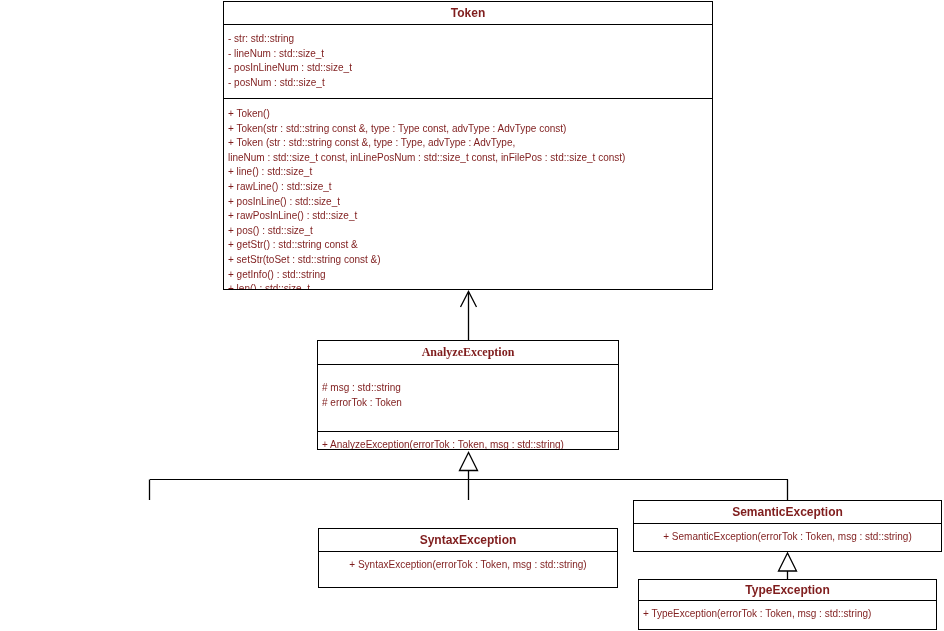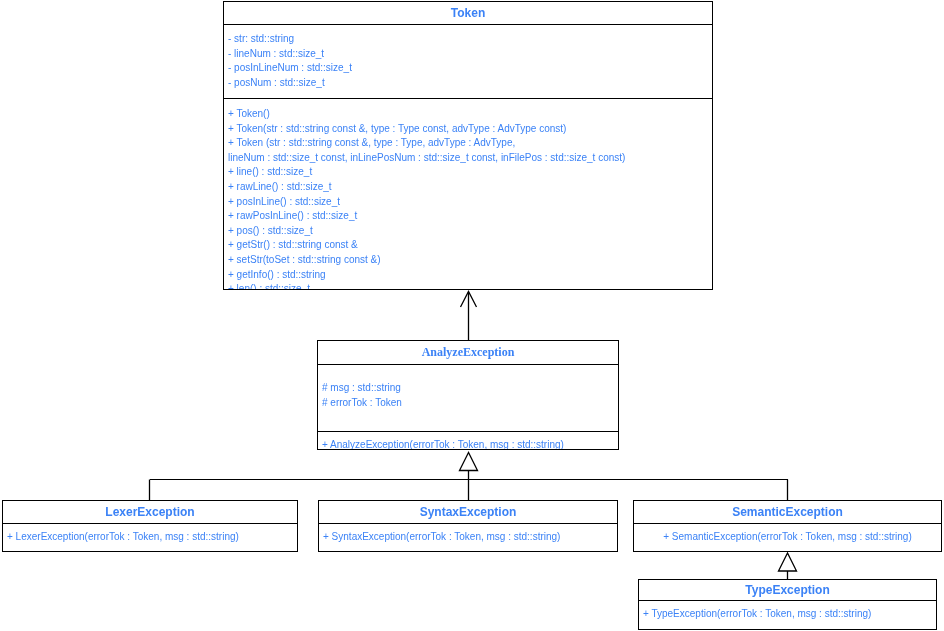--- a/index.html
+++ b/index.html
@@ -2,21 +2,21 @@
 <html><head>
 <meta charset="utf-8">
 <style>
   html, body { margin: 0; padding: 0; background: #ffffff; }
   .canvas {
     position: relative;
     width: 944px;
     height: 631px;
     background: #ffffff;
     font-family: "Liberation Sans", sans-serif;
-    color: #3b82f6;
+    color: #7f1d1d;
     overflow: hidden;
     border-radius: 7px;
   }
   .uml-class {
     position: absolute;
     background: #ffffff;
     border: 1px solid #000000;
     box-sizing: border-box;
     display: flex;
     flex-direction: column;
@@ -46,21 +46,21 @@
   .box-token .uml-title { height: 22px; }
   .box-token .attrs { flex: 0 0 74px; padding-top: 7px; }
   .box-token .methods { flex: 1 1 auto; padding-top: 8px; }
   
   .box-analyze { left: 317px; top: 340px; width: 302px; height: 110px; }
   .box-analyze .uml-title { height: 23px; font-family: Liberation Serif, serif; }
   .box-analyze .attrs { flex: 0 0 43px; padding-top: 16px; }
   .box-analyze .methods { flex: 1 1 auto; padding-top: 6px; margin-top: 24px; }
   
   .box-lexer    { left: 2px;   top: 500px; width: 296px; height: 52px; }
-  .box-syntax   { left: 318px; top: 500px; width: 300px; height: 52px; }
+  .box-syntax   { left: 318px; top: 528px; width: 300px; height: 60px; text-align: center; }
   .box-semantic { left: 633px; top: 500px; width: 309px; height: 52px; text-align: center; }
   .box-type     { left: 638px; top: 579px; width: 299px; height: 51px; }
   .box-lexer .uml-title, .box-syntax .uml-title, .box-semantic .uml-title { height: 22px; }
   .box-type .uml-title { height: 20px; }
   .box-lexer .methods, .box-syntax .methods, .box-semantic .methods, .box-type .methods { flex: 1 1 auto; padding-top: 6px; }
   .edges {
     position: absolute;
     left: 0; top: 0;
     pointer-events: none;
   }
@@ -121,26 +121,20 @@
     <div class="uml-section attrs">
         <div class="uml-line"># msg : std::string</div>
         <div class="uml-line"># errorTok : Token</div>
       </div>
     <div class="uml-section methods">
         <div class="uml-line">+ AnalyzeException(errorTok : Token, msg : std::string)</div>
         <div class="uml-line">+ what() : char const *</div>
       </div>
   </div>
 
-  <div class="uml-class box-lexer">
-    <div class="uml-title">LexerException</div>
-    <div class="uml-section methods">
-        <div class="uml-line">+ LexerException(errorTok : Token, msg : std::string)</div>
-      </div>
-  </div>
 
   <div class="uml-class box-syntax">
     <div class="uml-title">SyntaxException</div>
     <div class="uml-section methods">
         <div class="uml-line">+ SyntaxException(errorTok : Token, msg : std::string)</div>
       </div>
   </div>
 
   <div class="uml-class box-semantic">
     <div class="uml-title">SemanticException</div>

